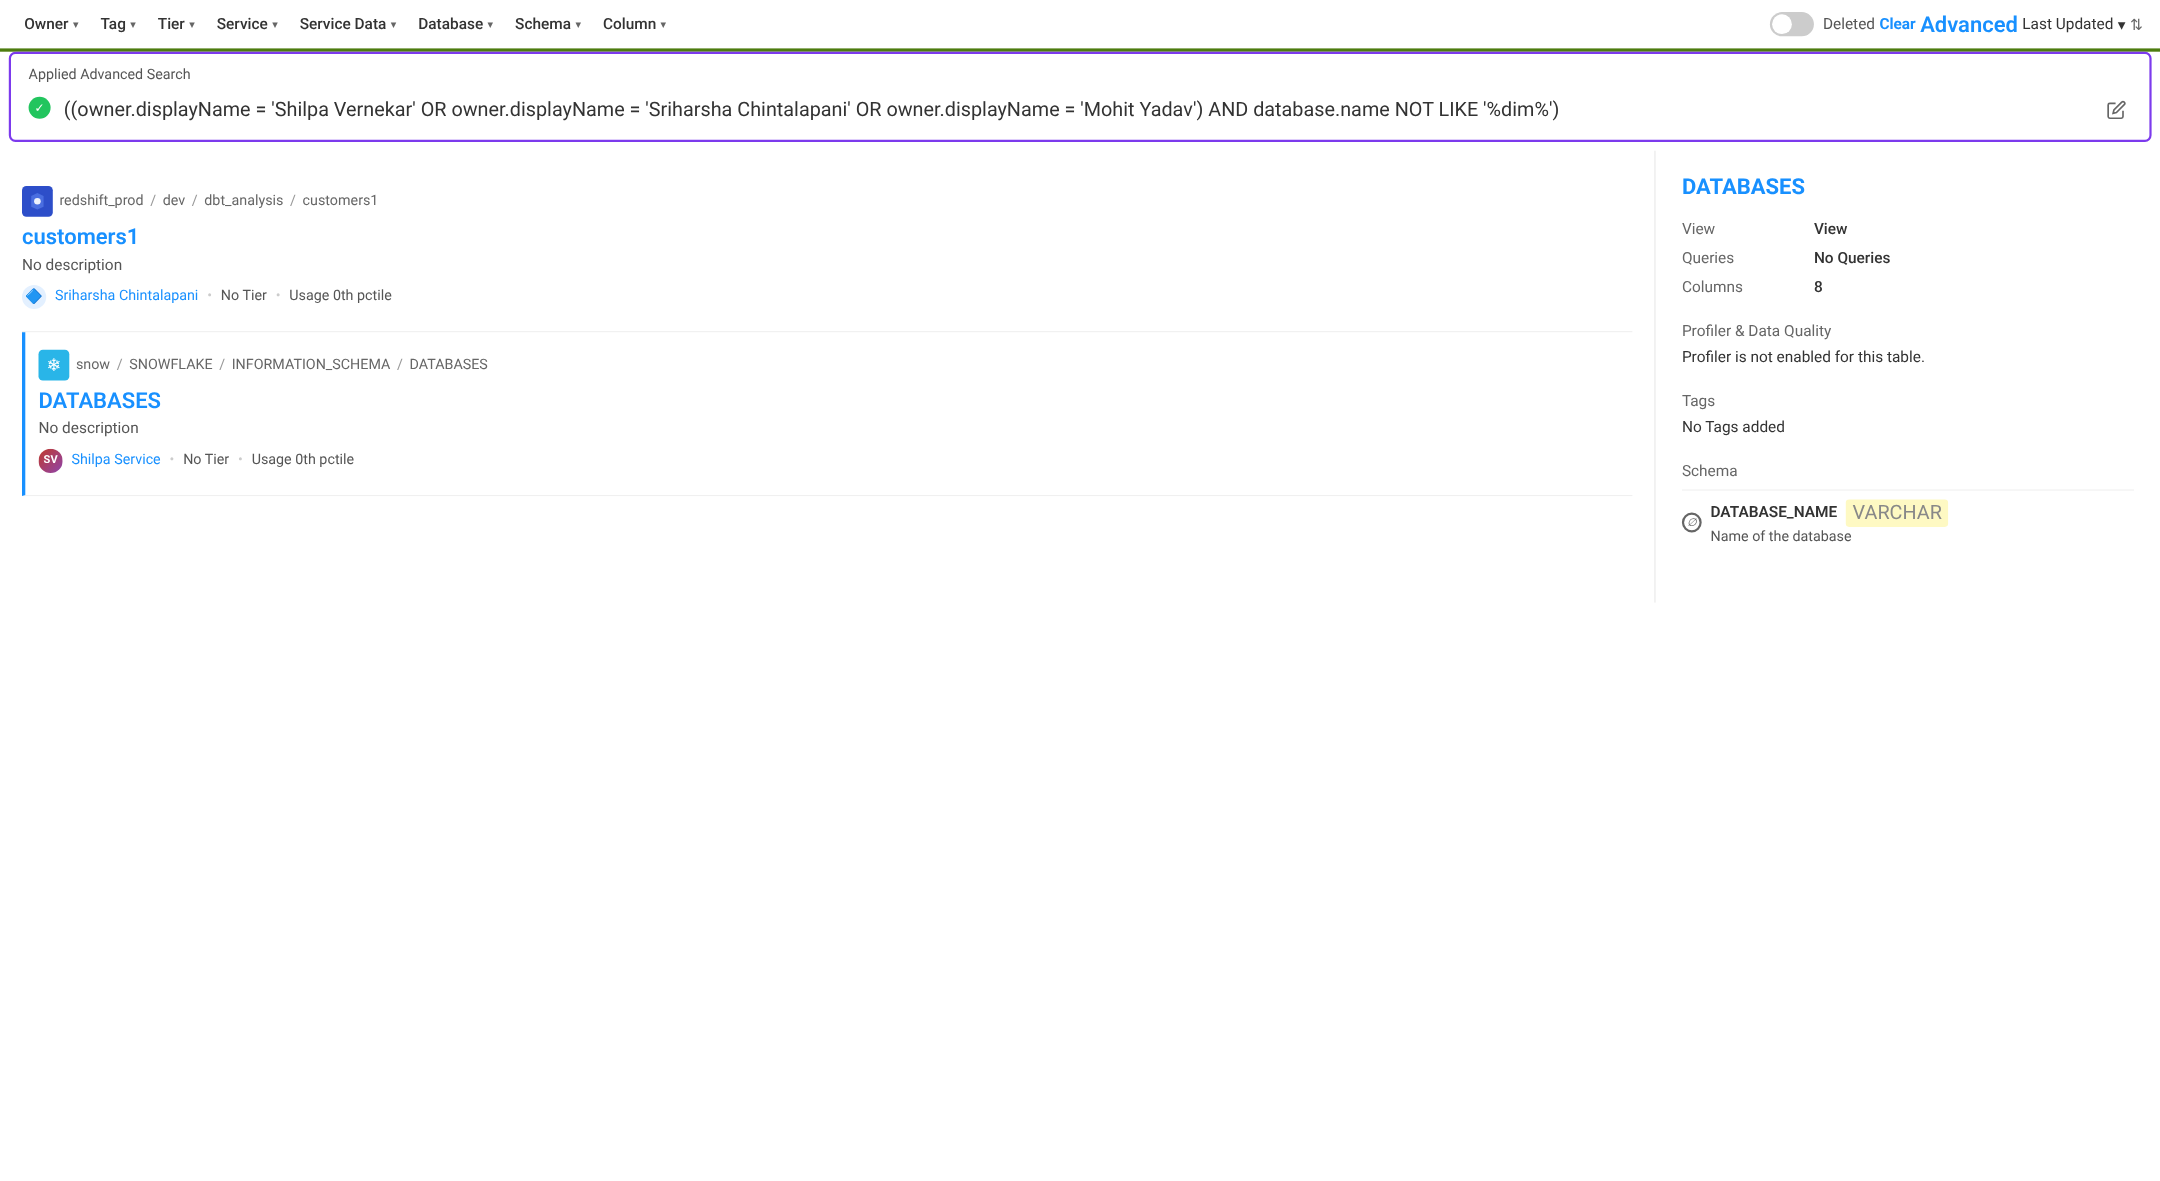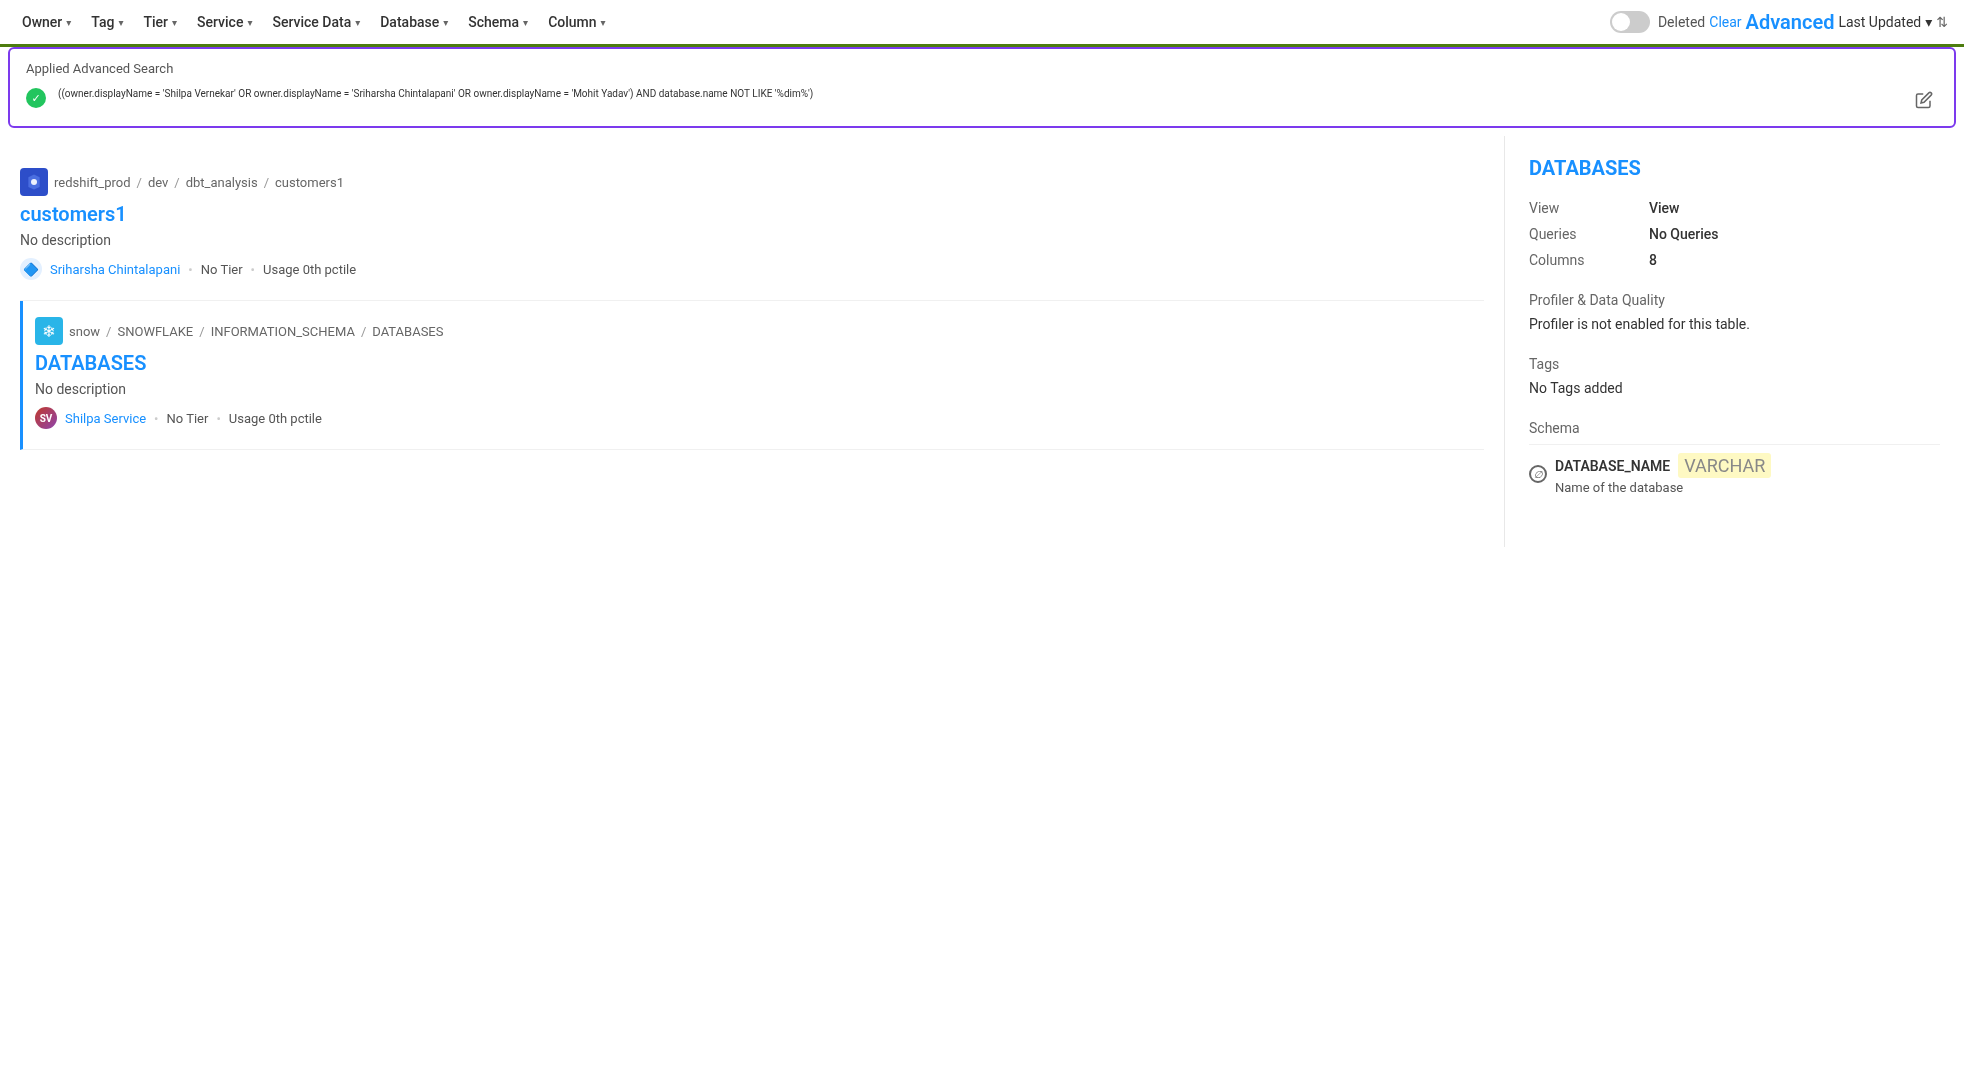--- a/index.html
+++ b/index.html
@@ -52,21 +52,21 @@
       position: absolute;
       width: 18px;
       height: 18px;
       background: white;
       border-radius: 50%;
       top: 2px;
       left: 2px;
       transition: left 0.2s;
     }
     .deleted-label { color: #555; font-size: 14px; }
-    .clear-btn { color: #1890ff; cursor: pointer; font-size: 14px; font-weight: 400; }
+    .clear-btn { color: #1890ff; cursor: pointer; font-size: 14px; font-weight: 700; }
     .advanced-btn { color: #1890ff; cursor: pointer; font-size: 20px; font-weight: 600; }
     .last-updated-btn {
       display: flex;
       align-items: center;
       gap: 4px;
       color: #333;
       cursor: pointer;
       font-size: 14px;
     }
     .sort-icon { font-size: 14px; color: #666; }
@@ -96,21 +96,21 @@
       border-radius: 50%;
       display: flex;
       align-items: center;
       justify-content: center;
       color: white;
       font-size: 11px;
       flex-shrink: 0;
       margin-top: 2px;
     }
     .query-text {
-      font-size: 10px;
+      font-size: 18px;
       color: #333;
       line-height: 1.6;
       flex: 1;
     }
     .edit-icon {
       width: 28px;
       height: 28px;
       display: flex;
       align-items: center;
       justify-content: center;

